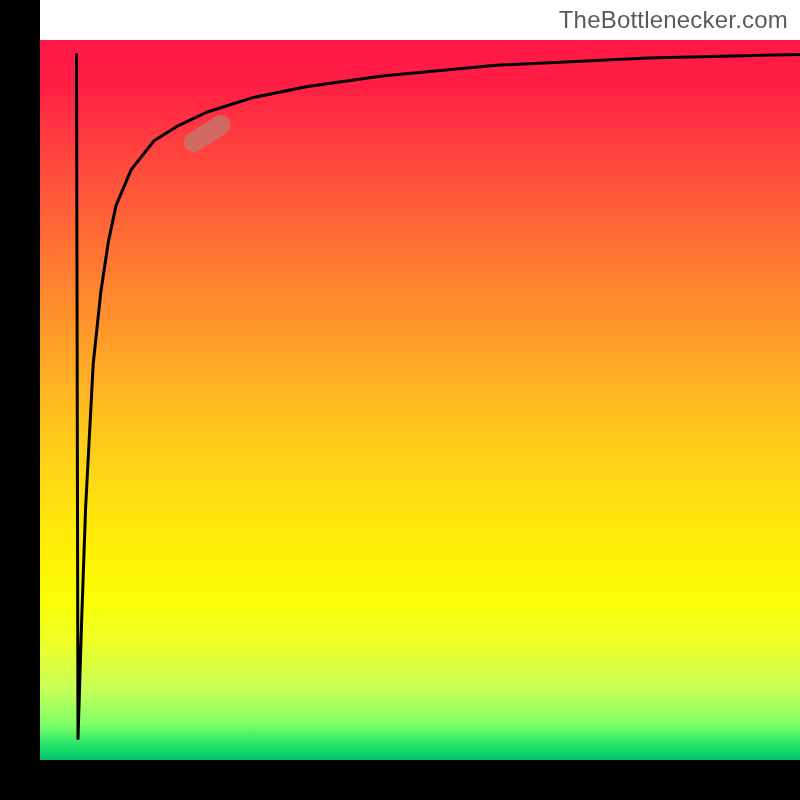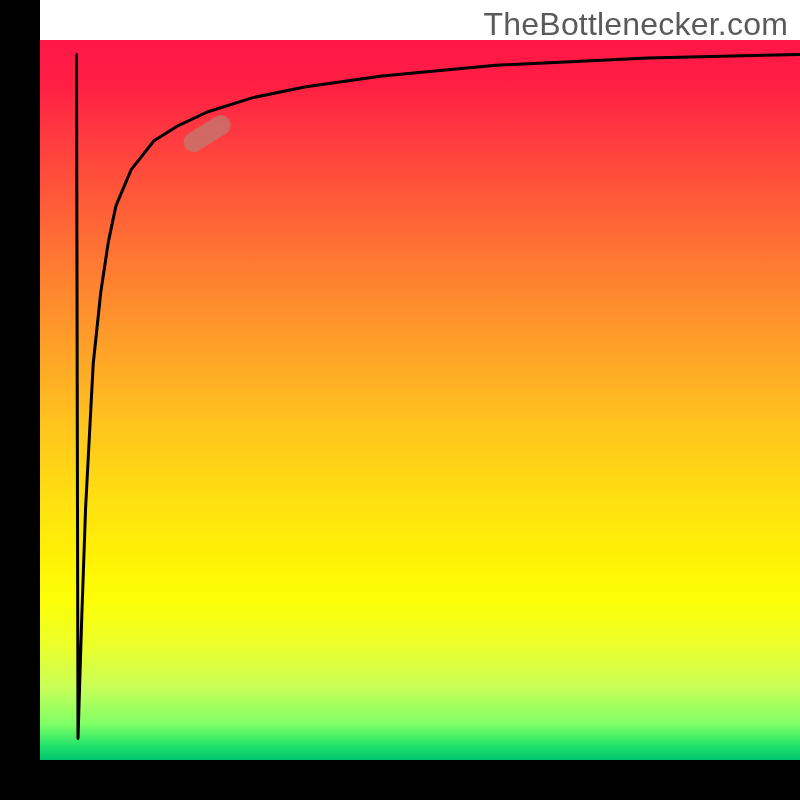--- a/index.html
+++ b/index.html
@@ -13,21 +13,21 @@
   .chart-container {
     position: relative;
     width: 800px;
     height: 800px;
   }
   .watermark {
     position: absolute;
     top: 6px;
     right: 12px;
     font-family: Arial, Helvetica, sans-serif;
-    font-size: 32px;
+    font-size: 24px;
     color: #5a5a5a;
     font-weight: 400;
     letter-spacing: 0.2px;
     z-index: 5;
   }
   .plot-area {
     position: absolute;
     left: 40px;
     top: 40px;
     width: 760px;

